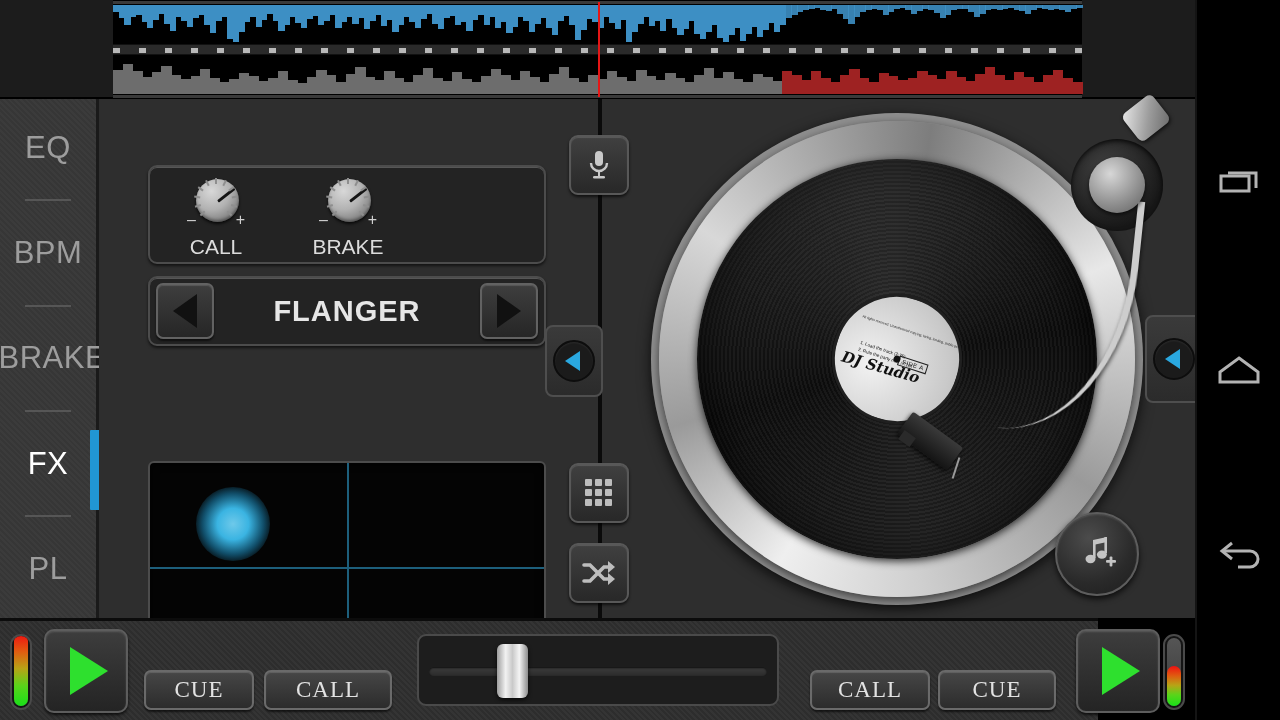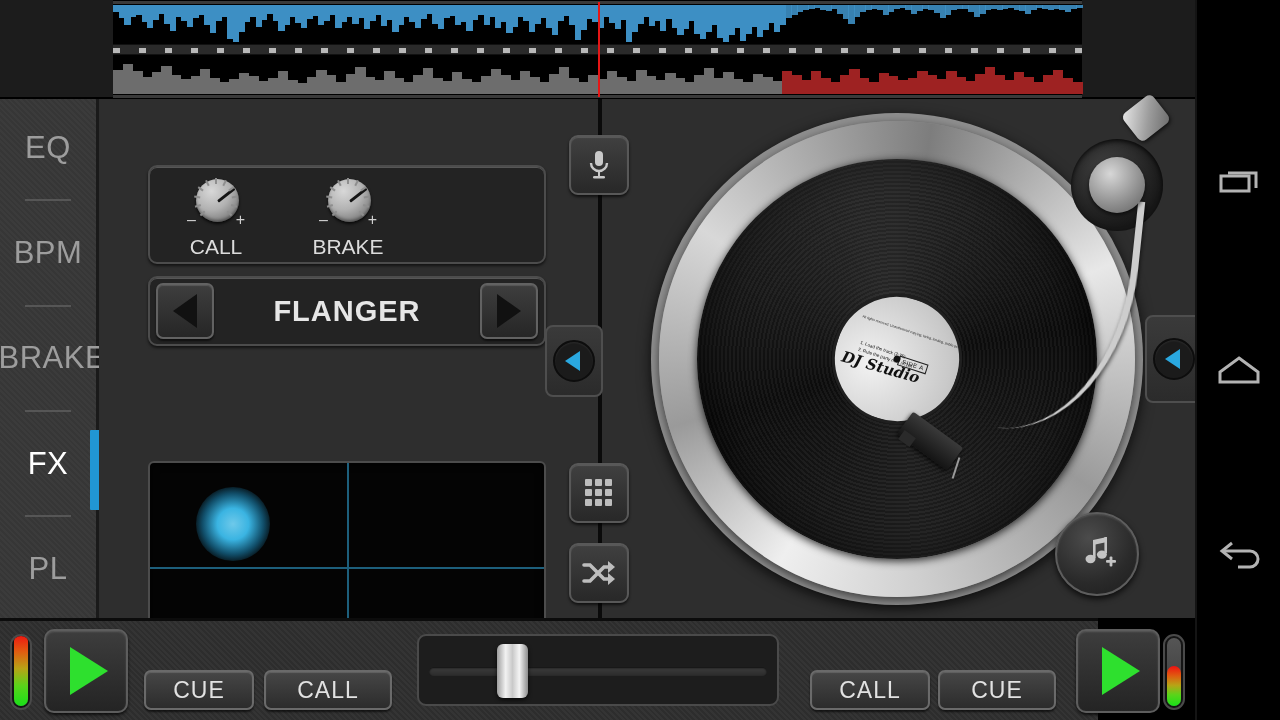--- a/index.html
+++ b/index.html
@@ -195,21 +195,21 @@
               border:2px solid #5d5d5d;
               box-shadow:0 3px 6px rgba(0,0,0,.75), inset 0 1px 2px rgba(255,255,255,.12);
               display:flex; align-items:center; justify-content:center; }
   .rtab { position:absolute; left:508px; top:216px; width:58px; height:88px;
           background:linear-gradient(#3a3a3a,#2b2b2b); border:2px solid #4e4e4e;
           border-radius:8px; display:flex; align-items:center; justify-content:center; }
 
   
   .bottom { position:absolute; left:0; top:618px; width:1098px; height:102px;
             background:repeating-linear-gradient(45deg,#343434 0 2px,#2d2d2d 2px 4px);
-            border-top:3px solid #0c0c0c; }
+            border-top:3px solid #0c0c0c;font-family:Liberation Serif, serif; }
   .vu { position:absolute; top:13px; width:22px; height:76px; border-radius:11px;
         background:#141414; border:2px solid #4a4a4a; overflow:hidden; }
   .vu-fill { position:absolute; left:2px; right:2px; bottom:2px; border-radius:9px;
              background:linear-gradient(to top,#19e019 0%,#5ad41a 28%,#b8a316 52%,#e05a10 76%,#ef1111 100%); }
   .vu-bg { position:absolute; left:2px; right:2px; top:2px; bottom:2px; border-radius:9px;
            background:linear-gradient(#555,#3a3a3a); }
 
   .playbtn { position:absolute; top:8px; width:84px; height:84px; border-radius:10px;
              background:linear-gradient(#3d3d3d,#242424); border:2px solid #5d5d5d;
              box-shadow:inset 0 1px 2px rgba(255,255,255,.15),0 2px 3px rgba(0,0,0,.7);

